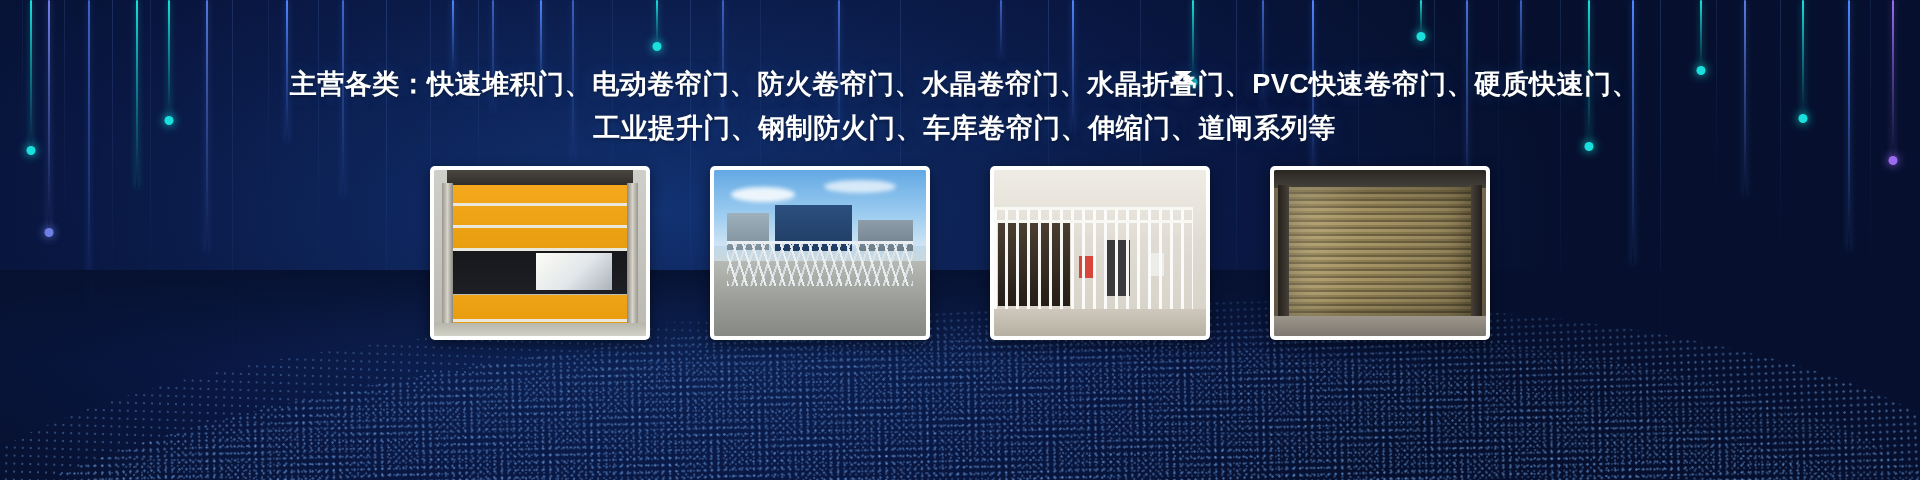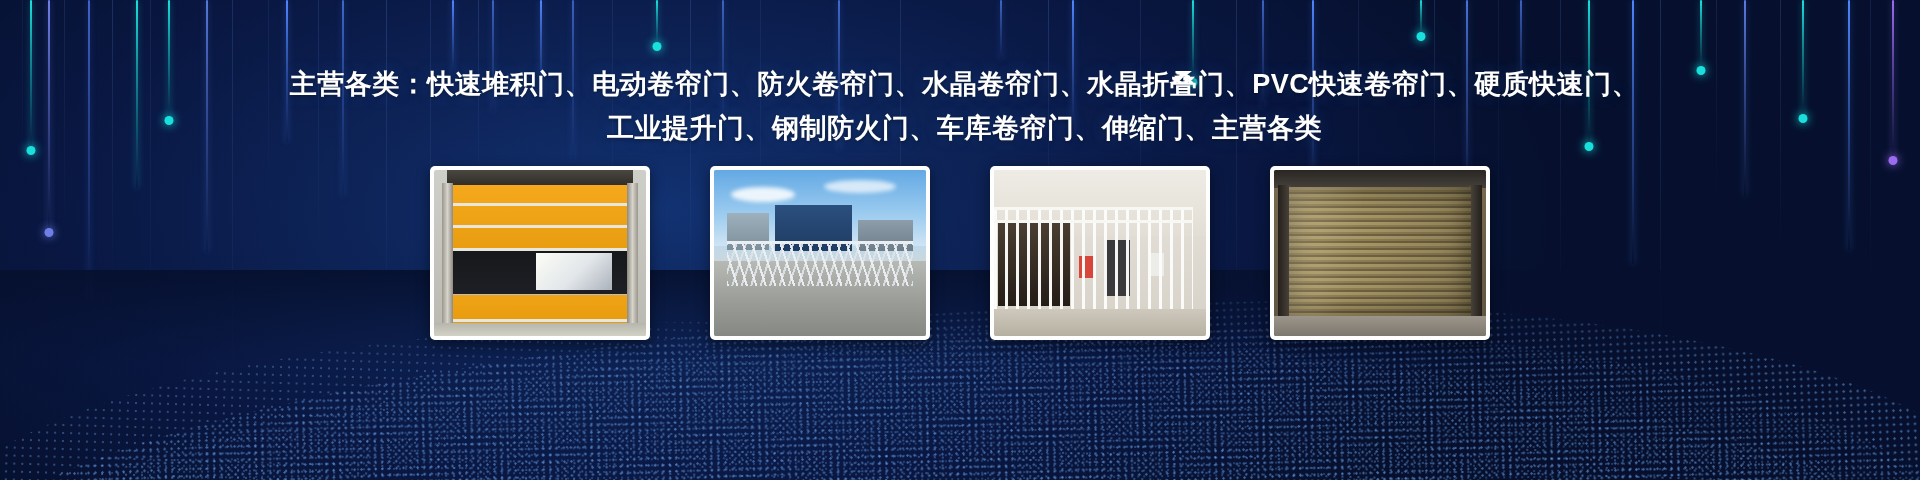--- a/index.html
+++ b/index.html
@@ -292,21 +292,21 @@
 
   <div class="bg-layer">
     <div class="wave w3"></div>
     <div class="wave w2"></div>
     <div class="wave w1"></div>
     <div class="wave-fade"></div>
   </div>
 
   <div class="headline">
     <span class="ln">主营各类：快速堆积门、电动卷帘门、防火卷帘门、水晶卷帘门、水晶折叠门、PVC快速卷帘门、硬质快速门、</span>
-    <span class="ln">工业提升门、钢制防火门、车库卷帘门、伸缩门、主营各类</span>
+    <span class="ln">工业提升门、钢制防火门、车库卷帘门、伸缩门、道闸系列等</span>
   </div>
 
   <div class="photos">
 
     <div class="photo">
       <div class="shot p1">
         <div class="frame-top"></div>
         <div class="rail-l"></div>
         <div class="rail-r"></div>
         <div class="curtain-top"></div>

